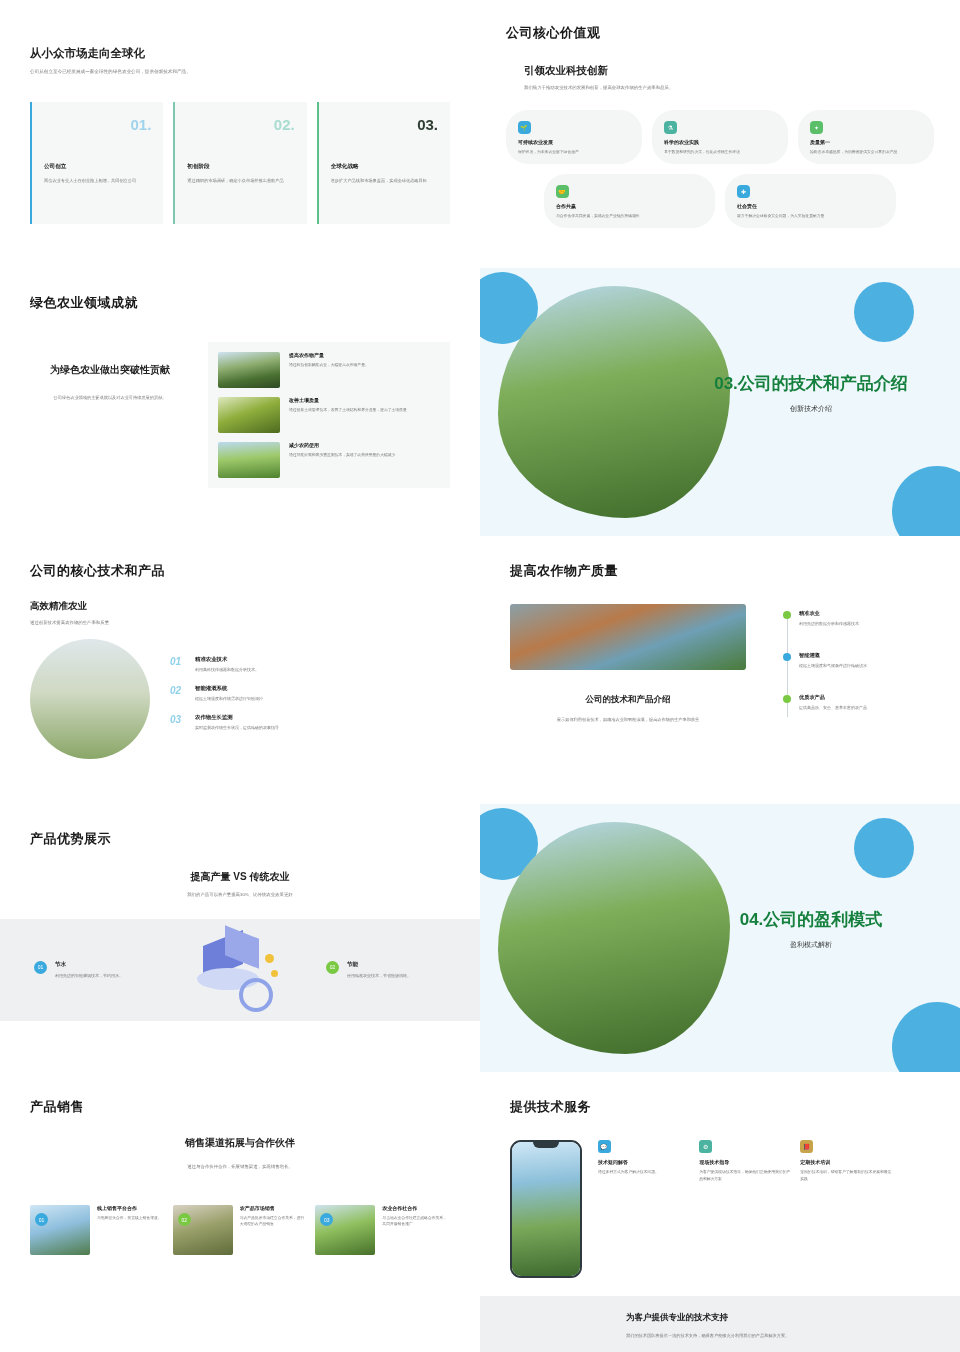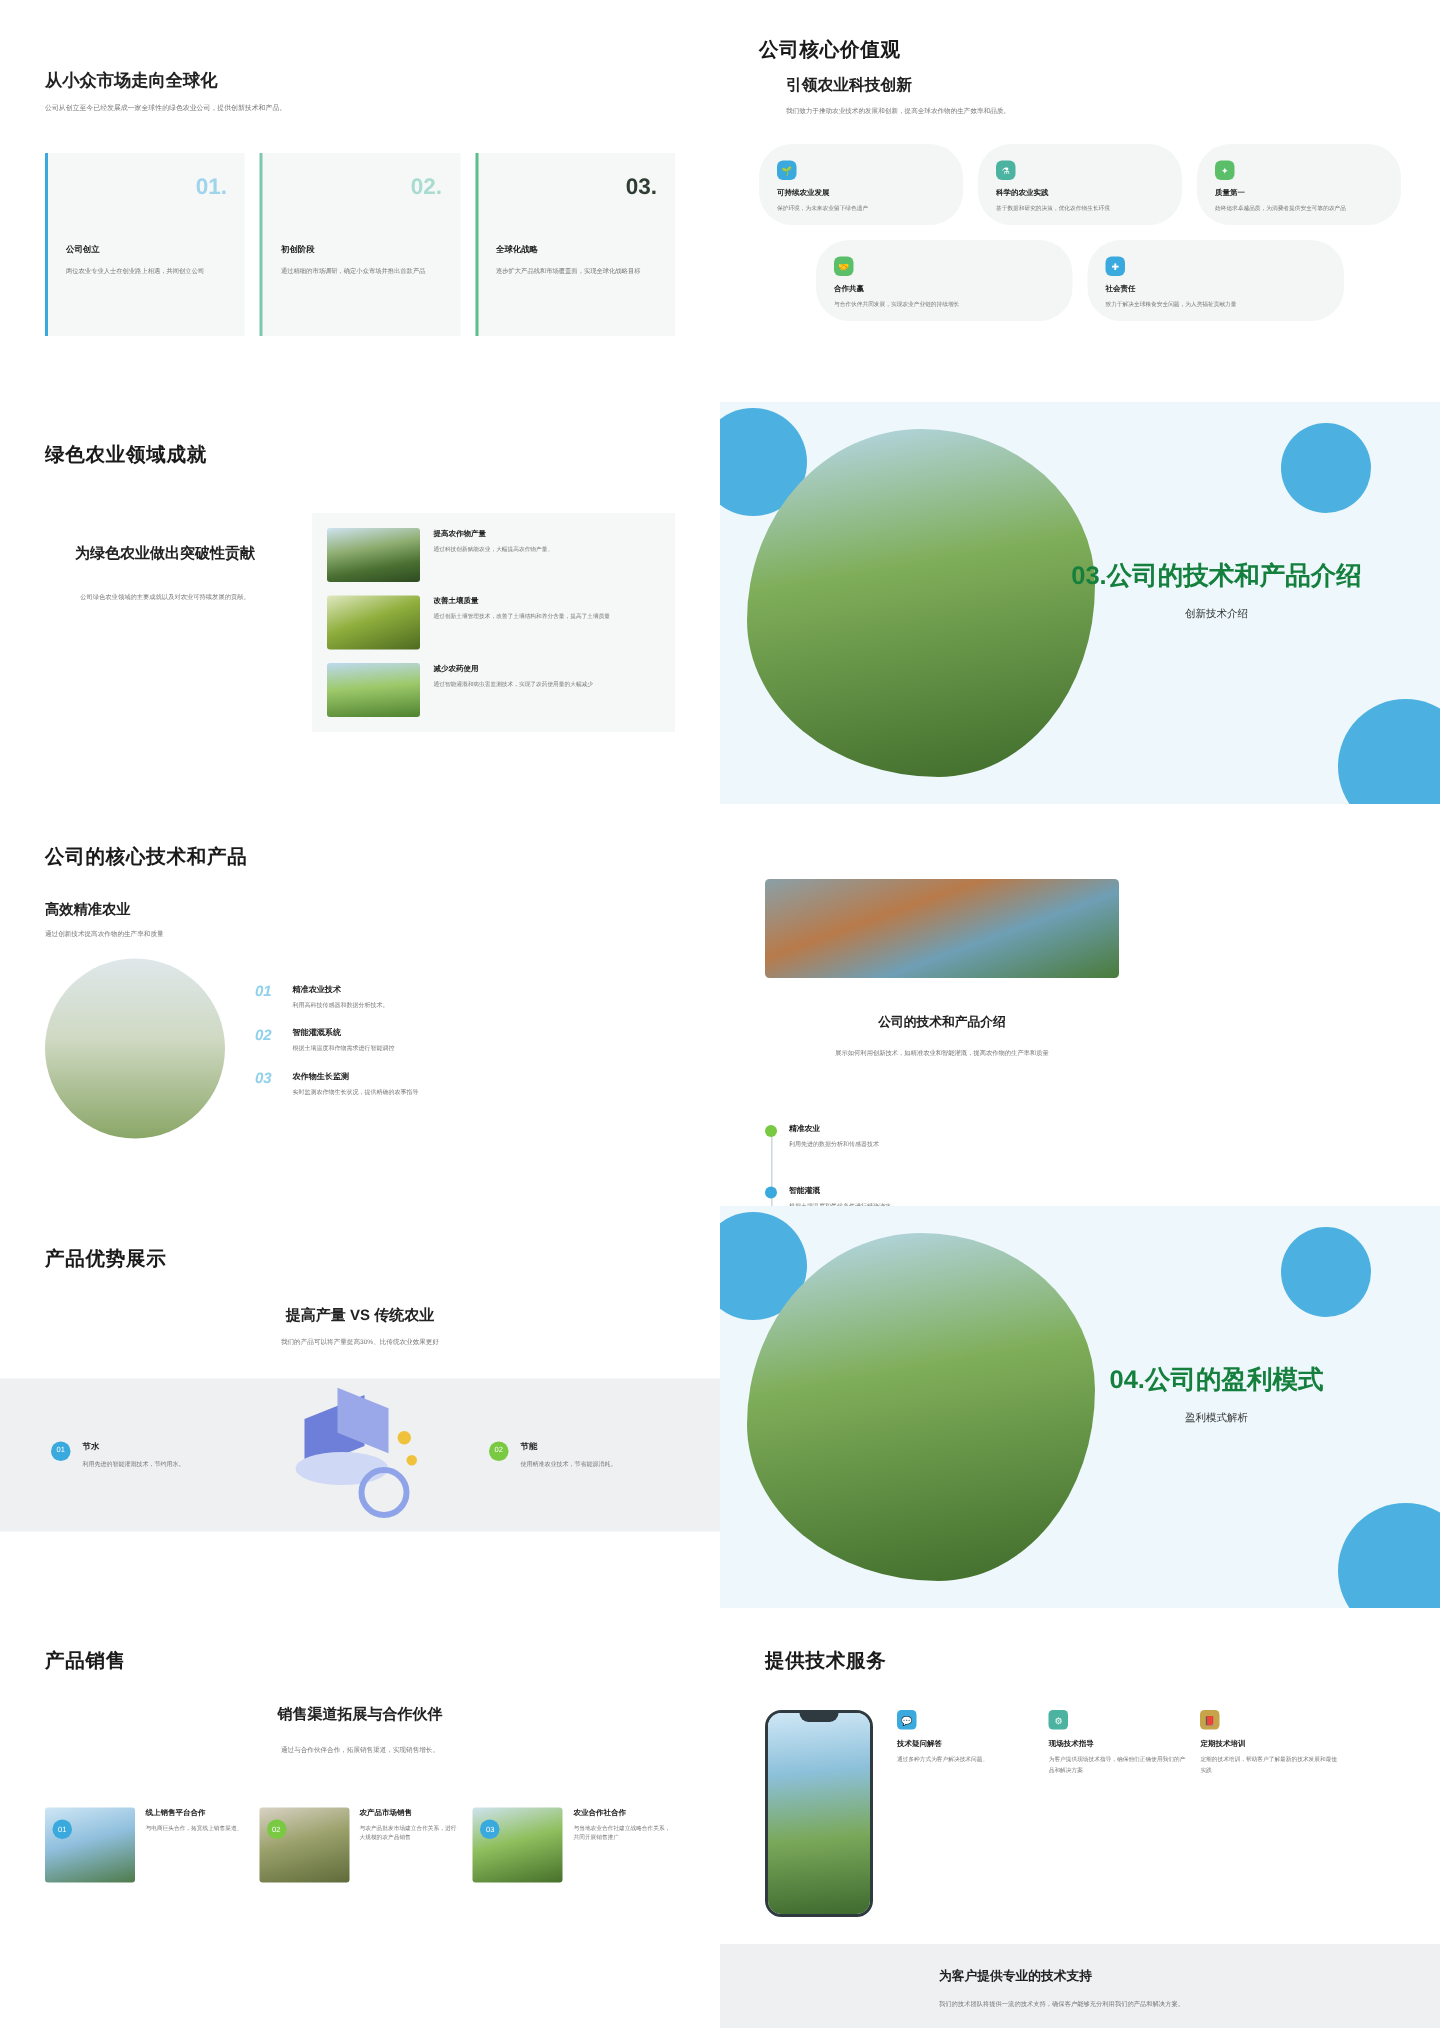--- a/index.html
+++ b/index.html
@@ -49,21 +49,21 @@
   }
   .card.c2 { border-left-color: #7fc8b0; }
   .card.c2 .num { color: #a9dcd0; }
   .card.c3 { border-left-color: #5bbf8a; }
   .card.c3 .num { color: #2f3d33; }
   .card h4 { margin-top: 30px; font-size: 5.6px; font-weight: bold; color: #1a1a1a; }
   .card p { margin-top: 6px; font-size: 4.2px; line-height: 1.75; color: #777; }
 
   
   .s2 { height: 268px; padding: 24px 26px; }
-  .s2 .lead { margin-top: 8px; margin-left: 18px; }
+  .s2 .lead { margin-top: 22px; margin-left: 18px; }
   .s2 .lead h2 { font-size: 10.5px; font-weight: bold; }
   .s2 .lead p { margin-top: 7px; font-size: 4.4px; color: #777; }
   .pill-row { display: flex; gap: 10px; margin-top: 20px; }
   .pill {
     background: #f4f5f5;
     border-radius: 22px;
     padding: 11px 12px;
     flex: 1;
     height: 54px;
   }
@@ -113,21 +113,21 @@
   .s5 .body { display: flex; gap: 20px; margin-top: 14px; align-items: center; }
   .circ { width: 120px; height: 120px; border-radius: 50%; overflow: hidden; }
   .steps { flex: 1; }
   .step { display: flex; gap: 9px; margin-bottom: 13px; }
   .step .n { font-size: 10px; font-weight: bold; color: #8fd0ea; font-style: italic; width: 16px; }
   .step h5 { font-size: 5.4px; font-weight: bold; }
   .step p { font-size: 4px; color: #777; margin-top: 4px; }
 
   
   .s6 { height: 268px; padding: 26px 30px; }
-  .s6 .body { display: flex; gap: 37px; margin-top: 24px; flex-direction: column; }
+  .s6 .body { display: flex; gap: 37px; margin-top: 24px; }
   .s6 .left { width: 236px; }
   .s6 .pic { width: 236px; height: 66px; border-radius: 3px; }
   .s6 .cap { margin-top: 24px; font-size: 8.5px; font-weight: bold; text-align: center; }
   .s6 .cap2 { margin-top: 10px; font-size: 4.2px; color: #777; line-height: 1.8; text-align: center; }
   .tl { flex: 1; position: relative; padding-left: 16px; padding-top: 6px; }
   .tl:before { content: ""; position: absolute; left: 4px; top: 8px; bottom: 18px; width: 1px; background: #cfd6d9; }
   .tli { position: relative; margin-bottom: 24px; }
   .tli .dot { position: absolute; left: -16px; top: 1px; width: 8px; height: 8px; border-radius: 50%; }
   .tli h5 { font-size: 5.2px; font-weight: bold; }
   .tli p { font-size: 4px; color: #777; margin-top: 4px; line-height: 1.7; }
@@ -339,20 +339,21 @@
           <div>
             <h5>农作物生长监测</h5>
             <p>实时监测农作物生长状况，提供精确的农事指导</p>
           </div>
         </div>
       </div>
     </div>
   </section>
 
   <section class="slide s6">
+    <div class="h-title">提高农作物产质量</div>
     <div class="body">
       <div class="left">
         <div class="pic ph-canyon"></div>
         <div class="cap">公司的技术和产品介绍</div>
         <div class="cap2">展示如何利用创新技术，如精准农业和智能灌溉，提高农作物的生产率和质量</div>
       </div>
       <div class="tl">
         <div class="tli">
           <span class="dot" style="background:#7ac943"></span>
           <h5>精准农业</h5>

